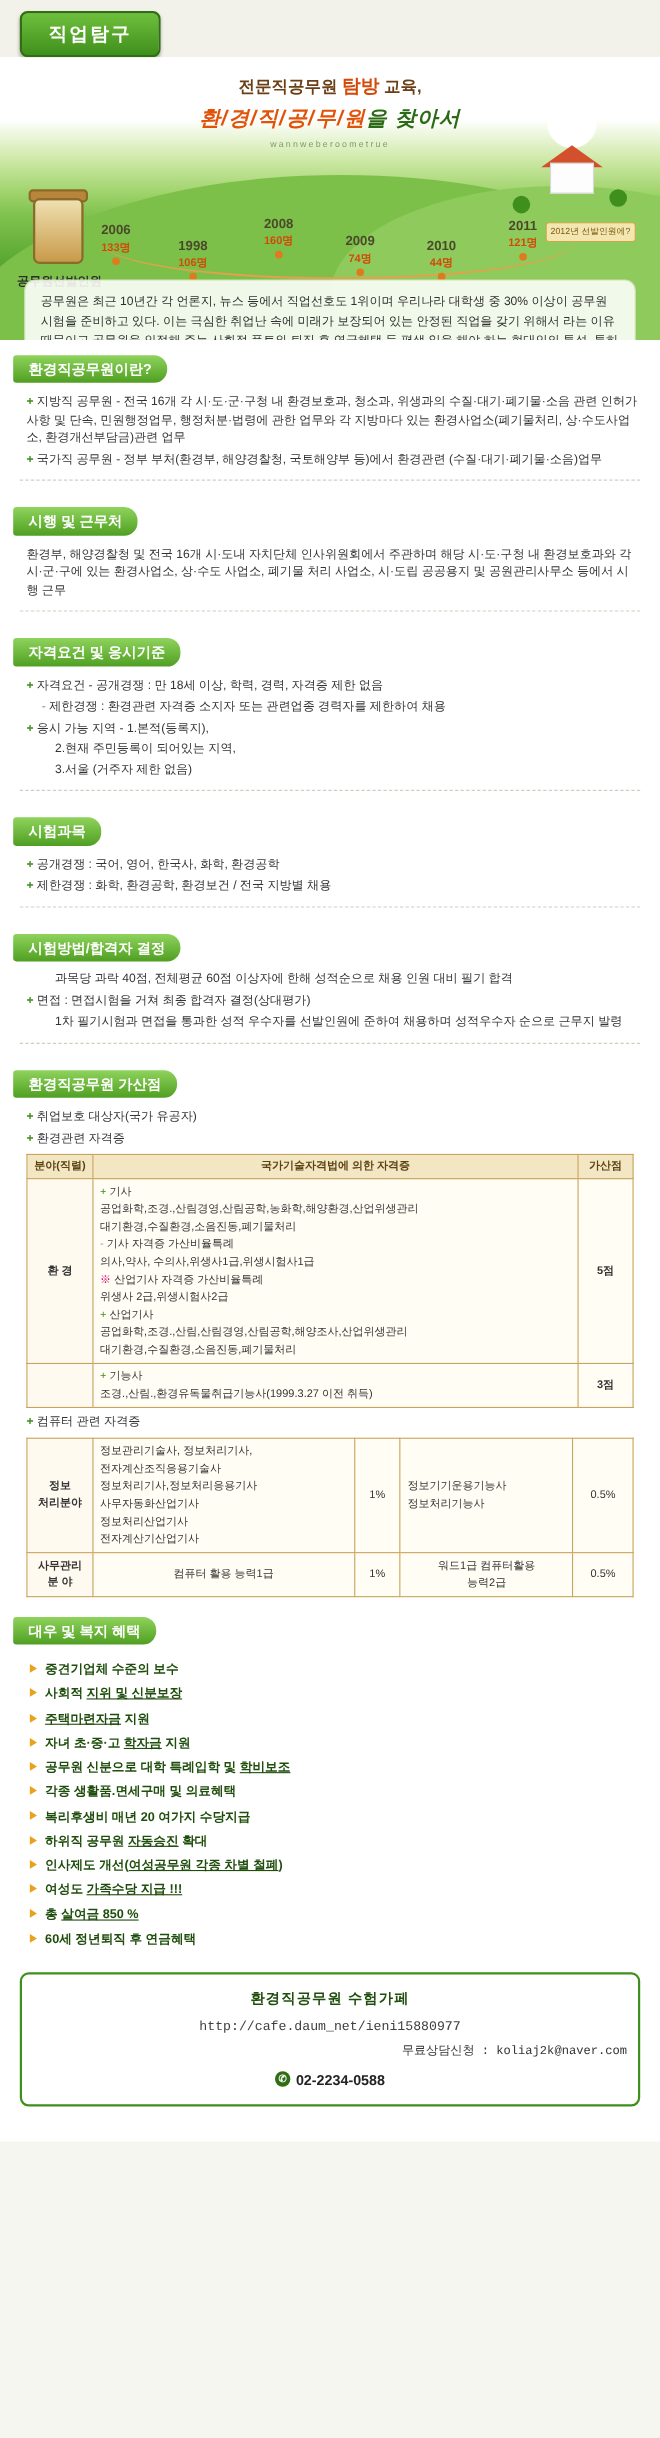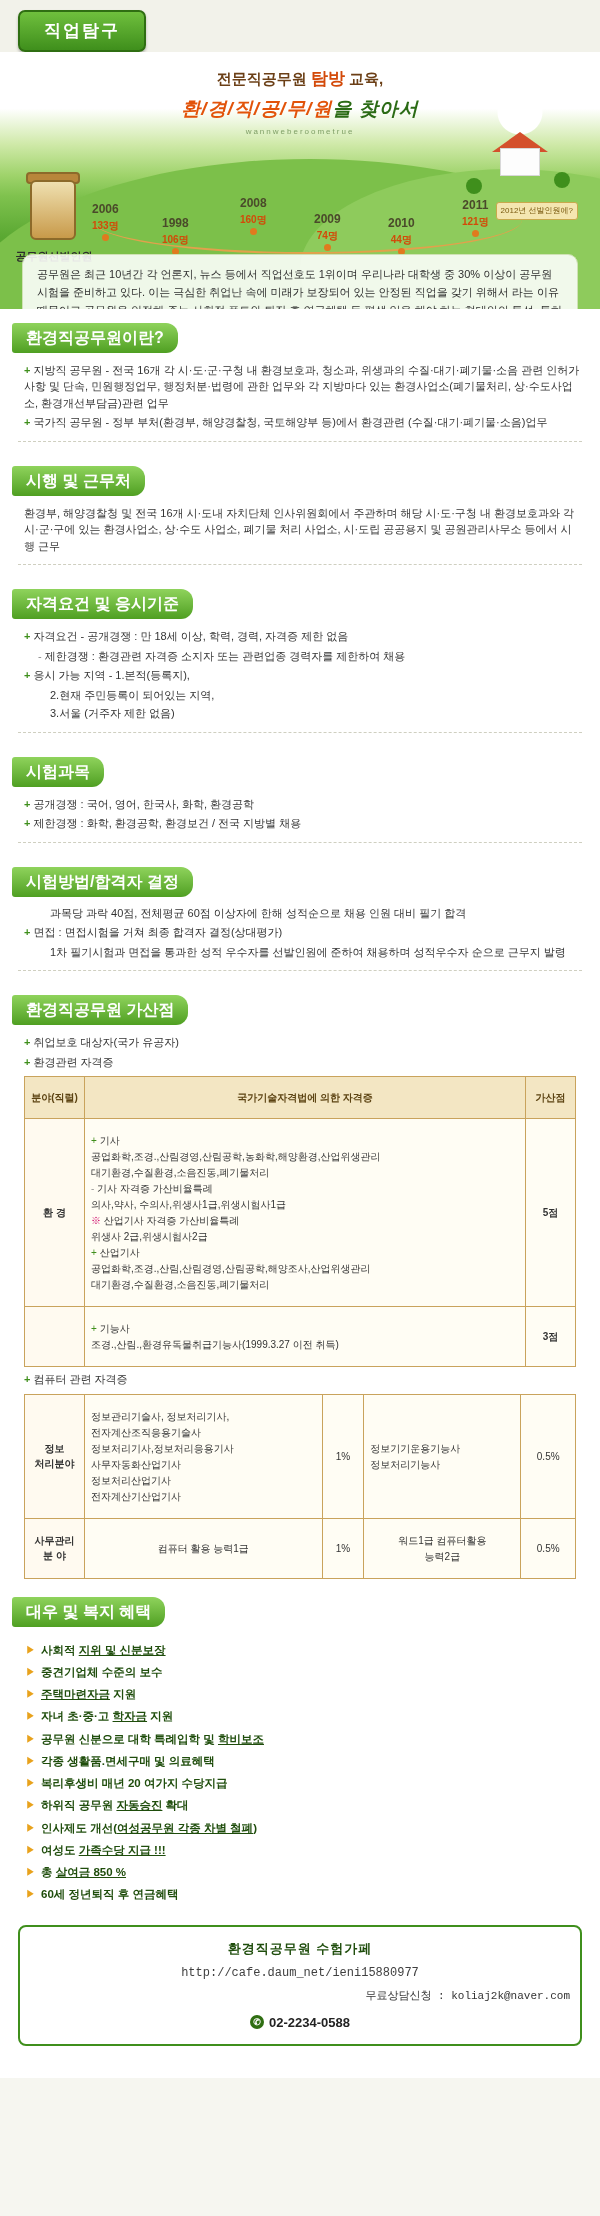--- a/index.html
+++ b/index.html
@@ -96,40 +96,40 @@
     background:rgba(255,255,255,.88);
     border:1px solid #cfe2b4; border-radius:10px;
     padding:10px 14px; font-size:11px; color:#2f2f2f; line-height:1.65;
   }
 
   
   .sec-head {
     margin:14px 0 6px 12px;
     display:inline-block;
     background:linear-gradient(#8fd35c,#4f9f22);
-    color:#fff; font-weight:bold; font-size:16px;
+    color:#fff; font-weight:bold; font-size:13px;
     padding:3px 14px; border-radius:3px 12px 12px 3px;
   }
   .sec-body { padding:0 18px 0 24px; }
   .bl { margin:3px 0; }
   .bl::before { content:"+ "; color:#3f8f1c; font-weight:bold; }
   .sub { margin:2px 0 2px 14px; }
   .sub::before { content:"- "; color:#888; }
   .sub2 { margin:2px 0 2px 26px; }
   .plain { margin:3px 0; }
 
   hr.sep { border:0; border-top:1px dashed #cfcfc0; margin:10px 18px; }
 
   
   table.qual {
     width:552px; margin:6px auto 4px; border-collapse:collapse;
     font-size:10px; background:#fffdf4;
   }
   table.qual th, table.qual td {
-    border:1px solid #c9a35c; padding:13px 6px; vertical-align:middle;
+    border:1px solid #c9a35c; padding:3px 6px; vertical-align:middle;
   }
   table.qual th { background:#f3e6c3; font-weight:bold; text-align:center; color:#5c4312; }
   td.cat { text-align:center; font-weight:bold; background:#fffaf0; width:60px;}
   td.pt  { text-align:center; font-weight:bold; width:50px; }
   td.ctr { text-align:center; }
   .q-line { margin:1px 0; }
   .q-line.plus::before { content:"+ "; color:#3f8f1c; }
   .q-line.dash::before { content:"- "; color:#999; }
   .q-line.star::before { content:"※ "; color:#c06; }
 
@@ -354,22 +354,22 @@
           </td>
           <td class="ctr">0.5%</td>
         </tr>
       </tbody>
     </table>
   </div>
 
   <div>
     <div class="sec-head">대우 및 복지 혜택</div>
     <div class="ben">
+      <div>중견기업체  수준의 보수</div>
       <div>사회적 <u>지위 및 신분보장</u></div>
-      <div>중견기업체  수준의 보수</div>
       <div><u>주택마련자금</u> 지원</div>
       <div>자녀 초·중·고 <u>학자금</u> 지원</div>
       <div>공무원 신분으로 대학 특례입학 및 <u>학비보조</u></div>
       <div>각종 생활품.면세구매 및 의료혜택</div>
       <div>복리후생비 매년 20 여가지 수당지급</div>
       <div>하위직 공무원 <u>자동승진</u> 확대</div>
       <div>인사제도 개선(<u>여성공무원 각종 차별 철폐</u>)</div>
       <div>여성도 <u>가족수당 지급 !!!</u></div>
       <div>총 <u>살여금 850 %</u></div>
       <div>60세 정년퇴직 후 연금혜택</div>

